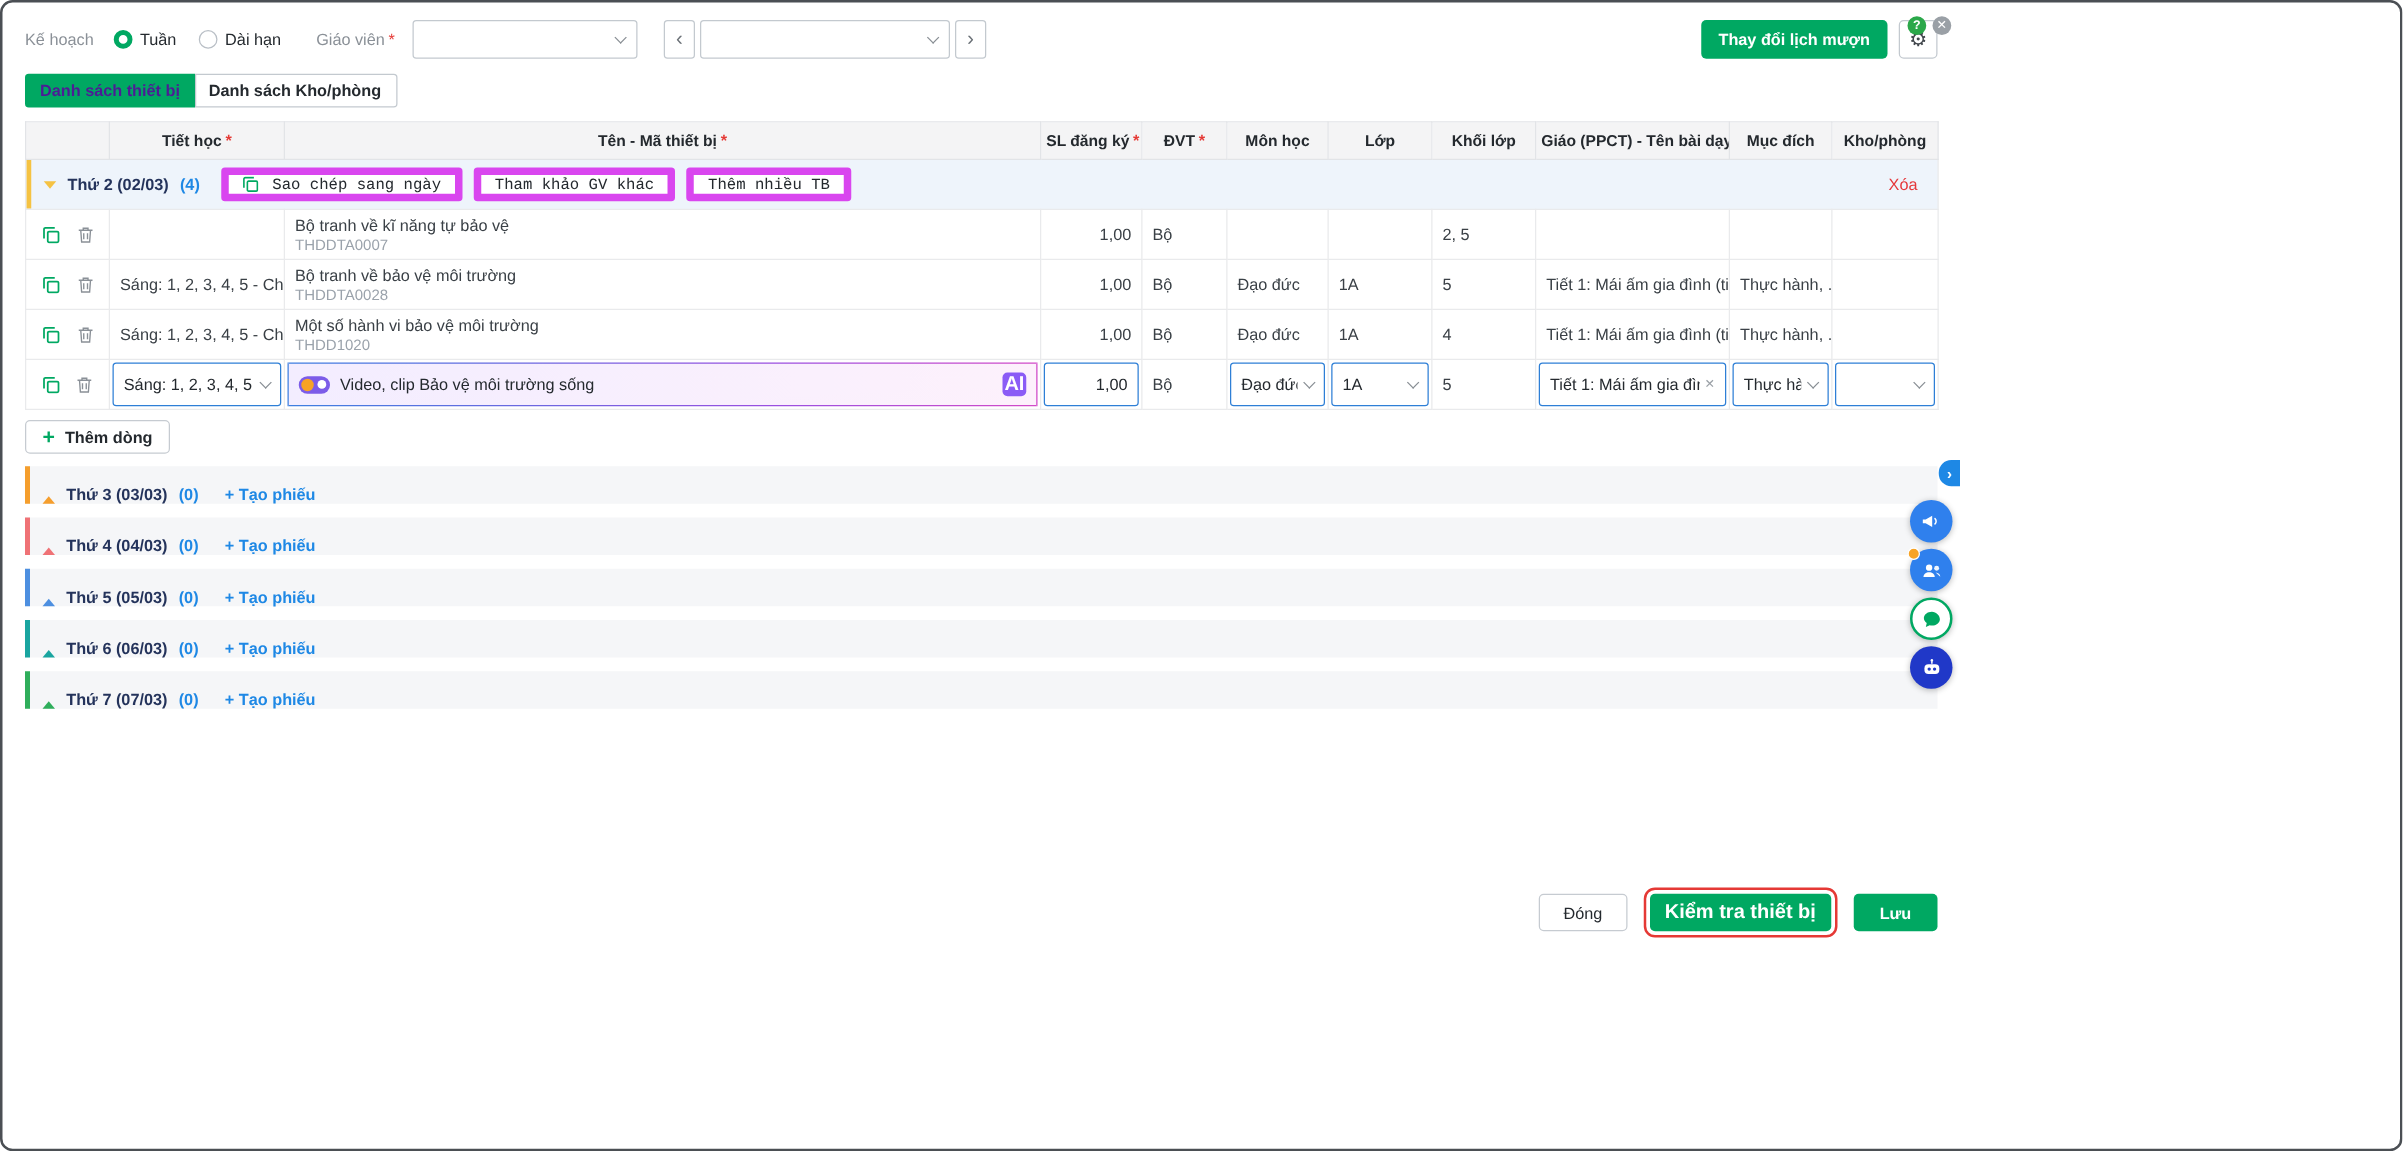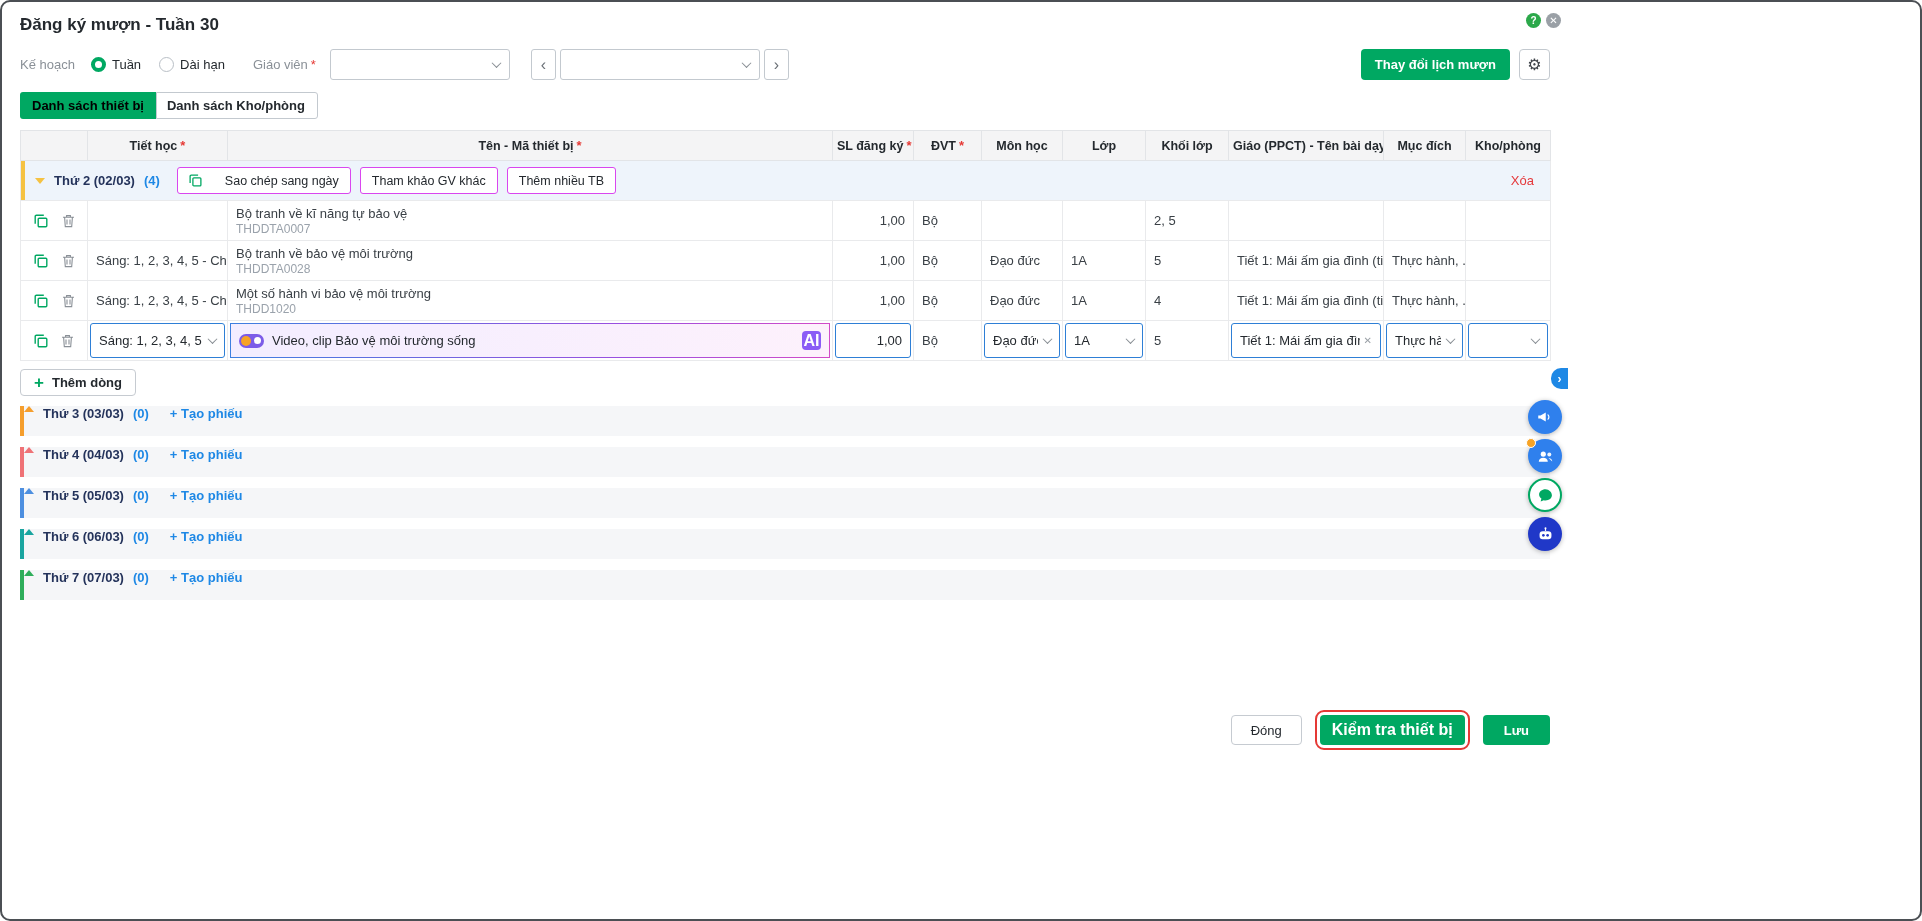--- a/index.html
+++ b/index.html
@@ -42,41 +42,41 @@
   .spacer { flex:1; }
   .btn-green { background:#00A862; color:#fff; border:none; border-radius:4px; height:31px; padding:0 14px;
                font-size:13px; font-weight:bold; cursor:pointer; font-family:inherit; }
   .btn-gear { width:31px; height:31px; border:1px solid #c3c9cf; border-radius:4px; background:#fff;
               font-size:16px; color:#41464c; cursor:pointer; display:flex; align-items:center;
               justify-content:center; margin-left:9px; }
 
   
   .tabs { margin-top:12px; display:flex; }
   .tab { height:27px; padding:0 12px; display:flex; align-items:center; font-size:13px; cursor:pointer; }
-  .tab.active { background:#00A862; color:#000000; font-weight:bold; border-radius:3px 0 0 3px; }
+  .tab.active { background:#00A862; color:#4c1d95; font-weight:bold; border-radius:3px 0 0 3px; }
   .tab.inactive { background:#fff; color:#24292e; border:1px solid #c3c9cf; border-radius:0 3px 3px 0; font-weight:bold;padding-left:10px; }
 
   
   .grid { margin-top:11px; border-collapse:collapse; table-layout:fixed; width:1530px; }
   .grid th { background:#f4f4f5; border:1px solid #e2e4e7; height:30px; font-size:12.5px; color:#24292e;
              font-weight:bold; text-align:center; padding:4px 4px; overflow:hidden; white-space:nowrap; }
   .grid td { border:1px solid #e9eaec; font-size:13px; color:#3a4046; padding:0 8px; height:40px;
              overflow:hidden; white-space:nowrap; background:#fff; vertical-align:middle; }
   .group-row td { padding:0; height:39px; background:#eef4fb; }
   .group-inner { display:flex; align-items:center; height:39px; border-left:4px solid #F5C242;
                  padding:0 16px 0 10px; gap:9px; }
   .tri { width:0; height:0; border-left:5px solid transparent; border-right:5px solid transparent; flex:none; cursor:pointer; }
   .tri.down { border-top:6px solid currentColor; }
   .tri.up   { border-bottom:6px solid currentColor; }
   .t-yellow { color:#F5C242; } .t-orange { color:#F59E2D; } .t-red { color:#EF7276; }
   .t-blue { color:#4D8FE0; } .t-teal { color:#1AA5A0; } .t-green { color:#2FAE5B; }
   .gname { font-size:13px; font-weight:bold; color:#24335b; }
   .gcount { font-size:13px; font-weight:bold; color:#1E88E5; }
-  .gbtn { display:flex; align-items:center; gap:23px; height:27px; background:#fff; border:1px solid #d946ef;
-          border-radius:3px; padding:0 11px; font-size:12.5px; color:#24292e; cursor:pointer; font-family:Liberation Sans, sans-serif; }
+  .gbtn { display:flex; align-items:center; gap:11px; height:27px; background:#fff; border:6px solid #d946ef;
+          border-radius:3px; padding:0 11px; font-size:12.5px; color:#24292e; cursor:pointer; font-family:Liberation Mono, monospace; }
   .gbtn:first-of-type { margin-left:8px; }
   .gdelete { margin-left:auto; color:#E5383B; font-size:13px; cursor:pointer; }
   .c-act { text-align:center; padding:0 4px; }
   .icon-btn { display:inline-flex; cursor:pointer; vertical-align:middle; margin:0 5px; }
   .c-qty { text-align:right; }
   .dev-name { line-height:17px; }
   .dev-code { line-height:15px; font-size:12px; color:#9aa2ab; }
 
   
   .edit-row td { padding:1px 2px; }
@@ -97,22 +97,22 @@
   .ai-badge { flex:none; width:19px; height:19px; border-radius:4px; background:#8B5CF6; color:#fff;
               font-size:16px; font-weight:bold; display:flex; align-items:center; justify-content:center; cursor:pointer; }
   .clear-x { flex:none; color:#9aa0a6; font-size:10px; margin-left:4px; cursor:pointer; }
 
   
   .add-row { margin-top:8px; display:flex; align-items:center; gap:8px; height:27px; padding:0 13px;
              background:#fff; border:1px solid #c6cbd1; border-radius:4px; font-size:13px; color:#24292e;
              cursor:pointer; font-family:inherit; font-weight:bold; }
   .add-row .plus { color:#00A862; font-size:17px; font-weight:bold; line-height:1; }
   .daybars { margin-top:10px; }
-  .daybar { width:1530px; height:30px; background:#f5f6f8; display:flex; align-items:flex-start; gap:9px;
-            margin-bottom:11px; border-left:4px solid #ccc; cursor:pointer; }
+  .daybar { width:1530px; height:30px; background:#f5f6f8; display:flex; align-items:flex-end; gap:9px;
+            padding-left:10px; margin-bottom:11px; border-left:4px solid #ccc; cursor:pointer; }
   .b-orange { border-left-color:#F59E2D; } .b-red { border-left-color:#EF7276; }
   .b-blue { border-left-color:#4D8FE0; } .b-teal { border-left-color:#1AA5A0; } .b-green { border-left-color:#2FAE5B; }
   .create-link { color:#1E88E5; font-size:13px; margin-left:12px; cursor:pointer; font-weight:bold; }
 
   
   .footer { position:absolute; top:713px; left:18px; width:1530px; display:flex; justify-content:flex-end;
             align-items:center; gap:13px; }
   .btn-plain { height:30px; padding:0 19px; background:#fff; border:1px solid #c6cbd1; border-radius:4px;
                font-size:13px; color:#24292e; cursor:pointer; font-family:inherit; }
   .btn-check { height:30px; padding:0 12px; background:#00A862; border:none; border-radius:4px; color:#fff;
@@ -139,23 +139,20 @@
 
 <div class="page">
 
   <div class="title-icons">
     <span class="dot help-dot">?</span>
     <span class="dot close-dot">✕</span>
   </div>
 
   <div class="content">
 
-    <div class="titlebar">
-      <div class="title">Đăng ký mượn - Tuần 30</div>
-    </div>
 
     <div class="filterbar">
       <span class="muted">Kế hoạch</span>
       <label class="radio radio-week">
         <span class="rdot checked"></span>
         <span>Tuần</span>
       </label>
       <label class="radio radio-long">
         <span class="rdot"></span>
         <span>Dài hạn</span>

